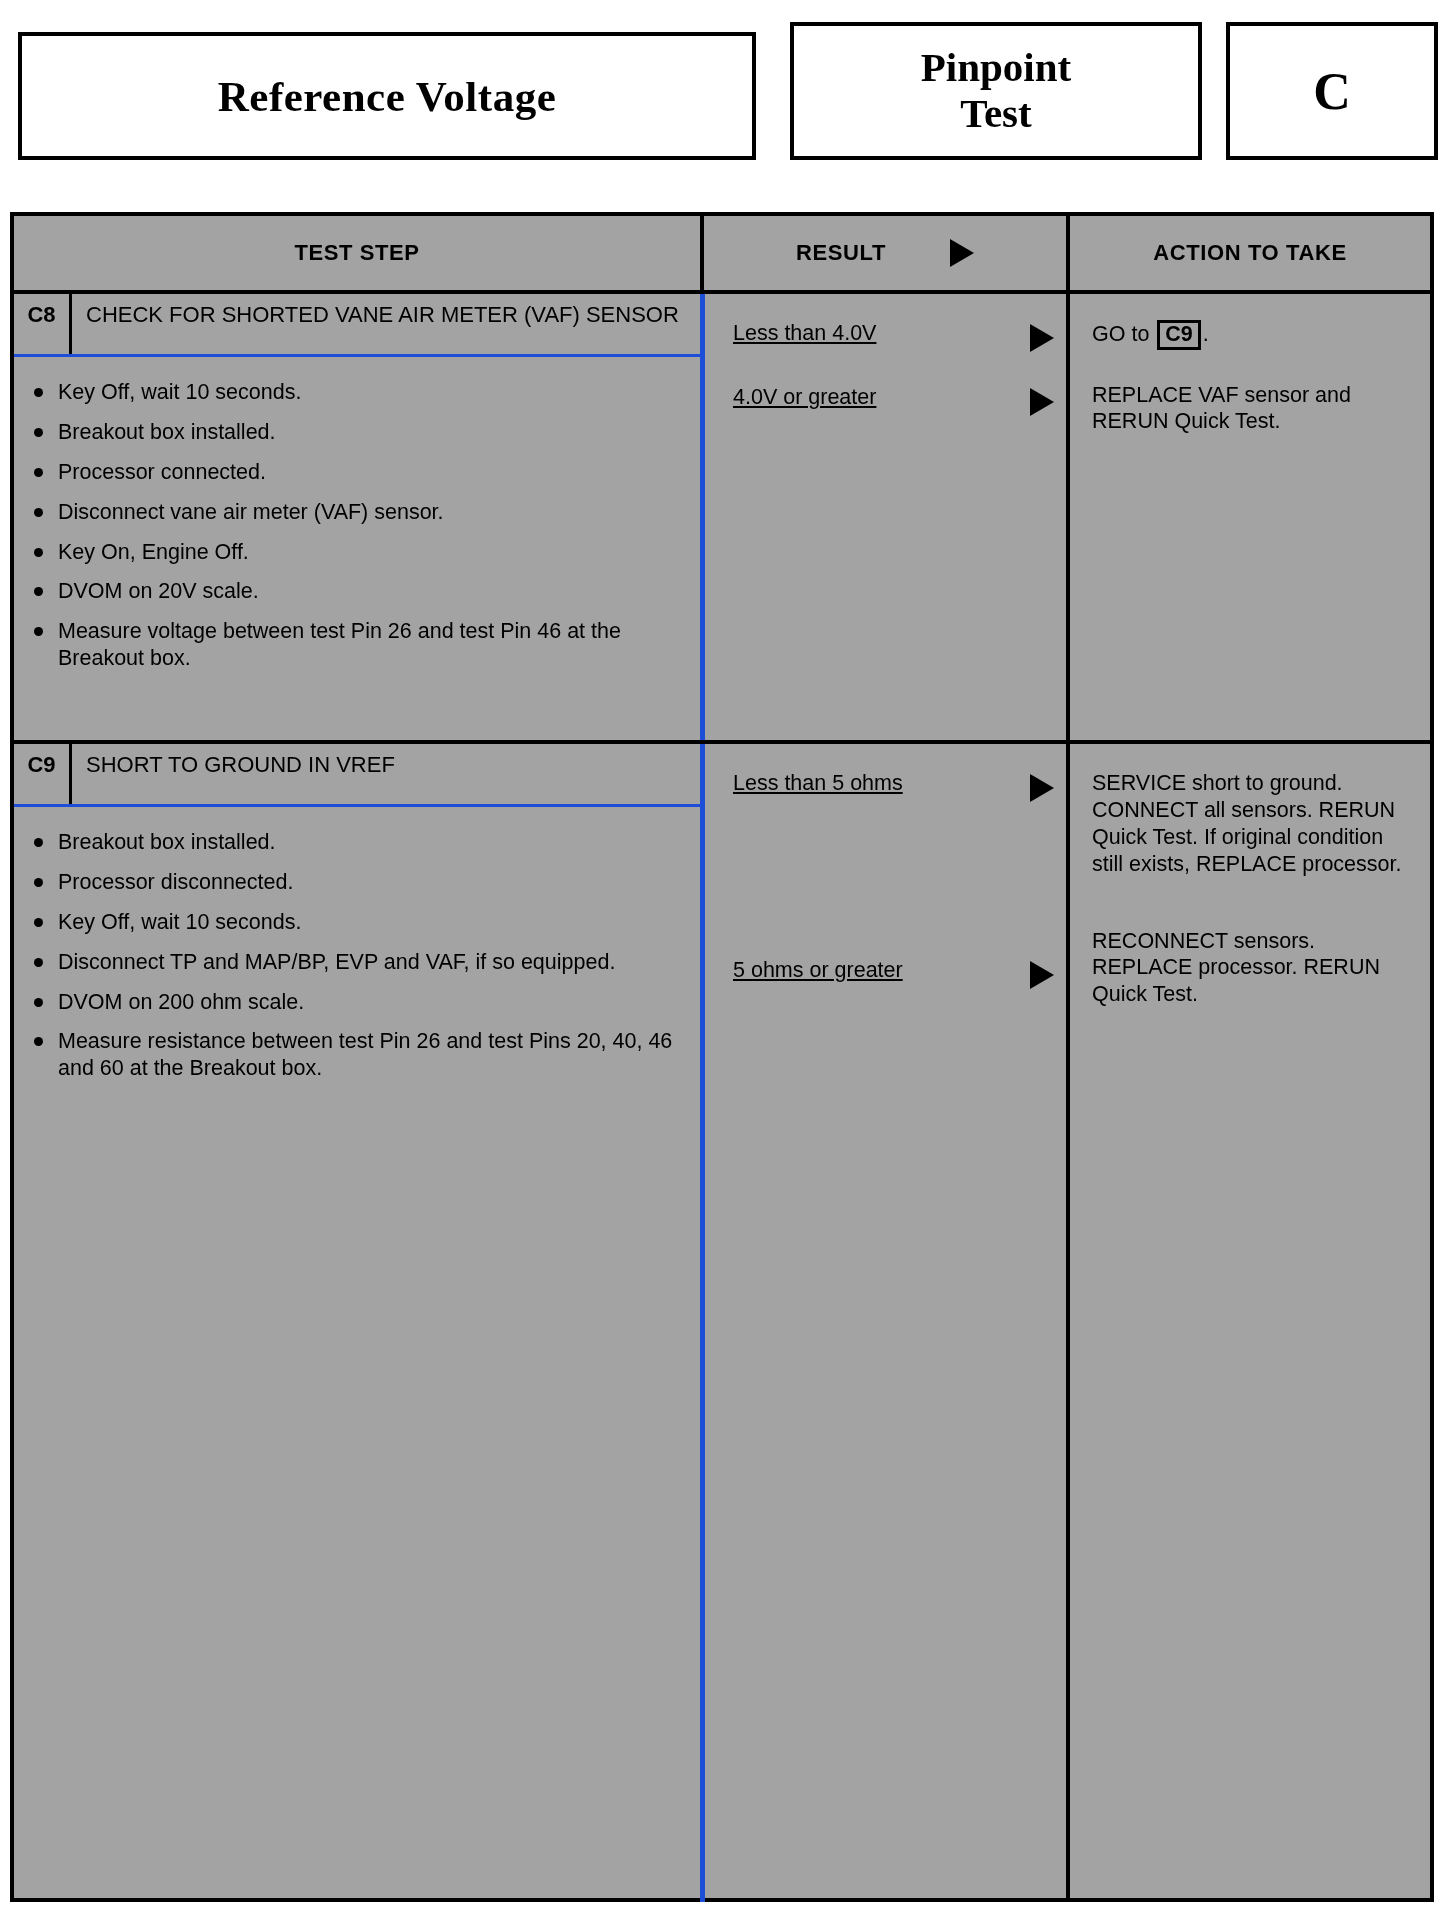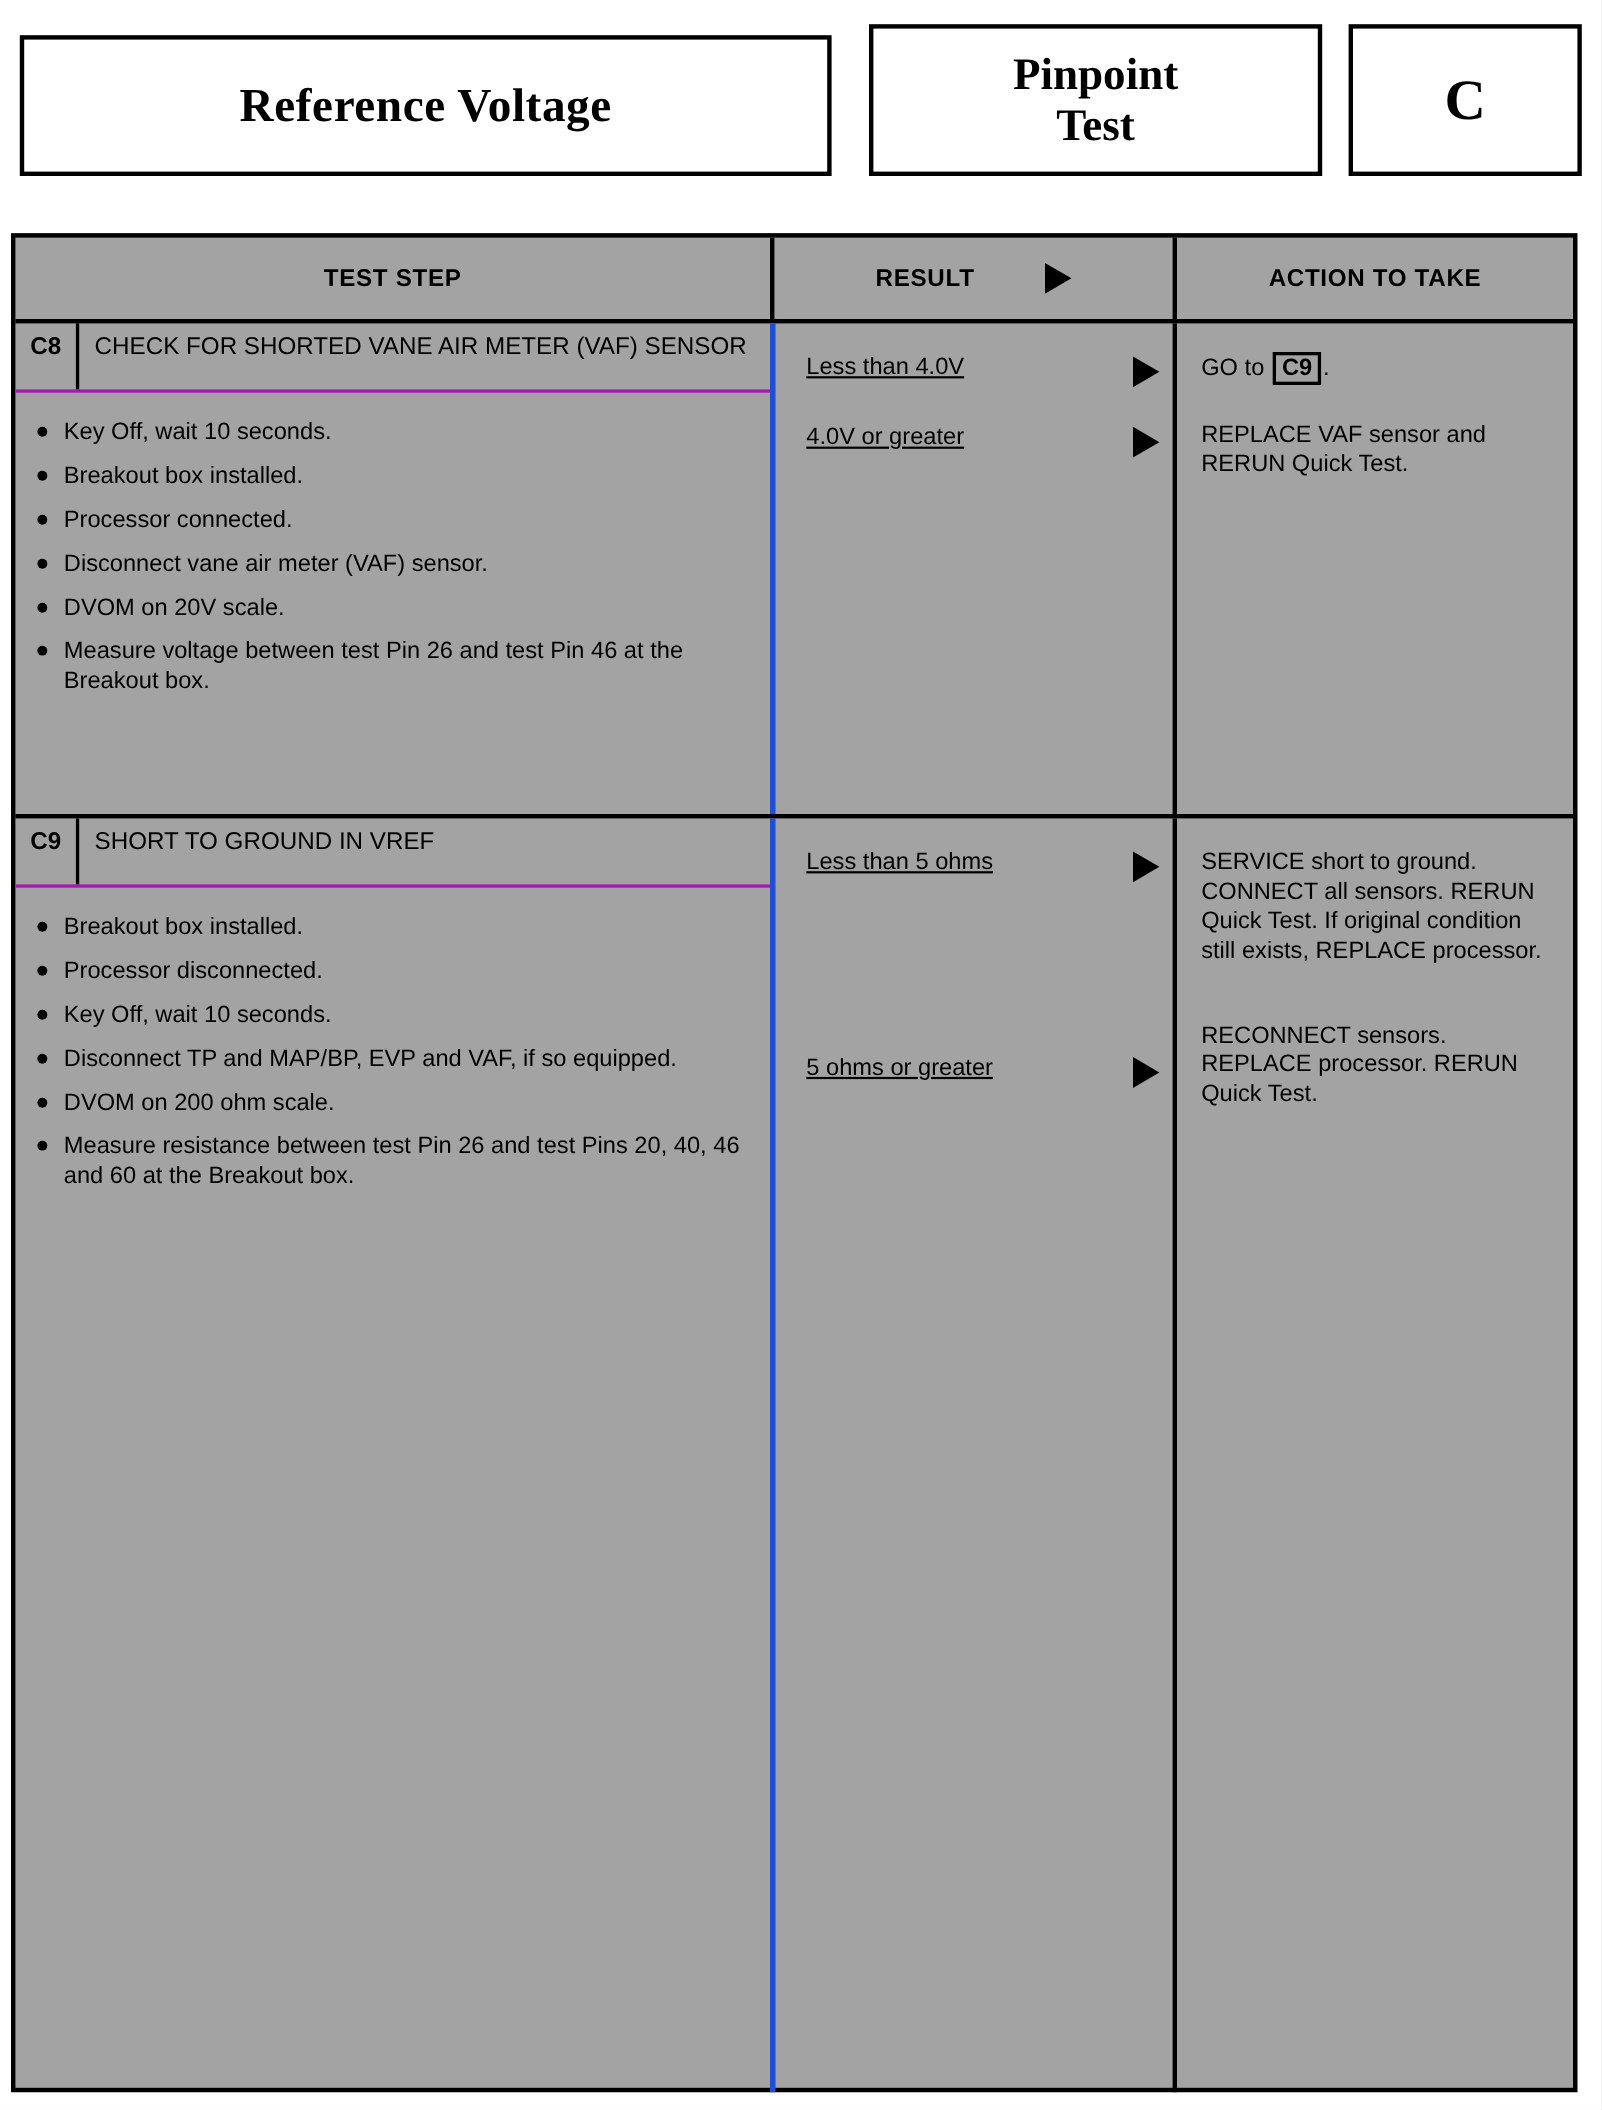--- a/index.html
+++ b/index.html
@@ -144,21 +144,21 @@
     box-sizing: border-box;
     position: relative;
   }
   .cell.col-result { border-left: 5px solid #1d4ed8; text-decoration: underline; }
   .cell.col-action { border-left: 4px solid #000; }
 
   
   .step-head {
     display: flex;
     align-items: stretch;
-    border-bottom: 3px solid #a21caf;
+    border-bottom: 3px solid #1d4ed8;
     min-height: 60px;
   }
   .step-code {
     width: 58px;
     box-sizing: border-box;
     border-right: 3px solid #000;
     display: flex;
     align-items: flex-start;
     justify-content: center;
     padding-top: 8px;
@@ -276,20 +276,21 @@
           <div class="step-head">
             <div class="step-code">C8</div>
             <div class="step-title">CHECK FOR SHORTED VANE AIR METER (VAF) SENSOR</div>
           </div>
           <div class="step-body">
             <ul class="bullets">
               <li>Key Off, wait 10 seconds.</li>
               <li>Breakout box installed.</li>
               <li>Processor connected.</li>
               <li>Disconnect vane air meter (VAF) sensor.</li>
+              <li>Key On, Engine Off.</li>
               <li>DVOM on 20V scale.</li>
               <li>Measure voltage between test Pin 26 and test Pin 46 at the Breakout box.</li>
             </ul>
           </div>
         </div>
 
         <div class="cell col-result">
           <div class="result-list">
             <div class="result-item" style="margin-bottom:32px;">
               <span class="rtext">Less than 4.0V</span>

